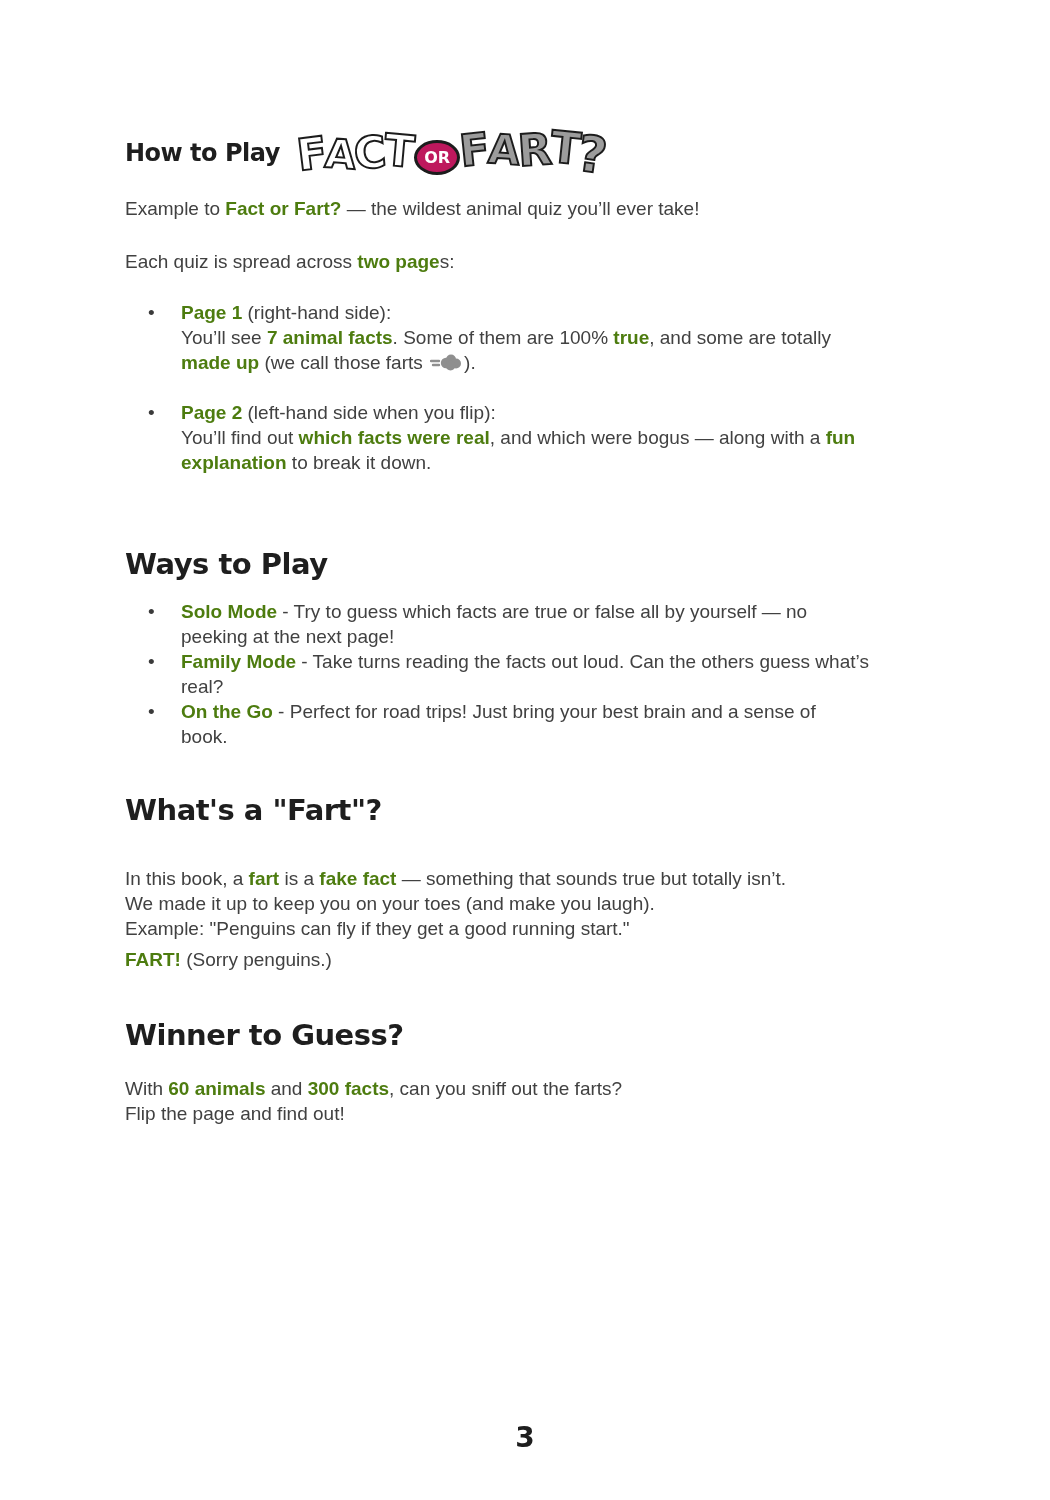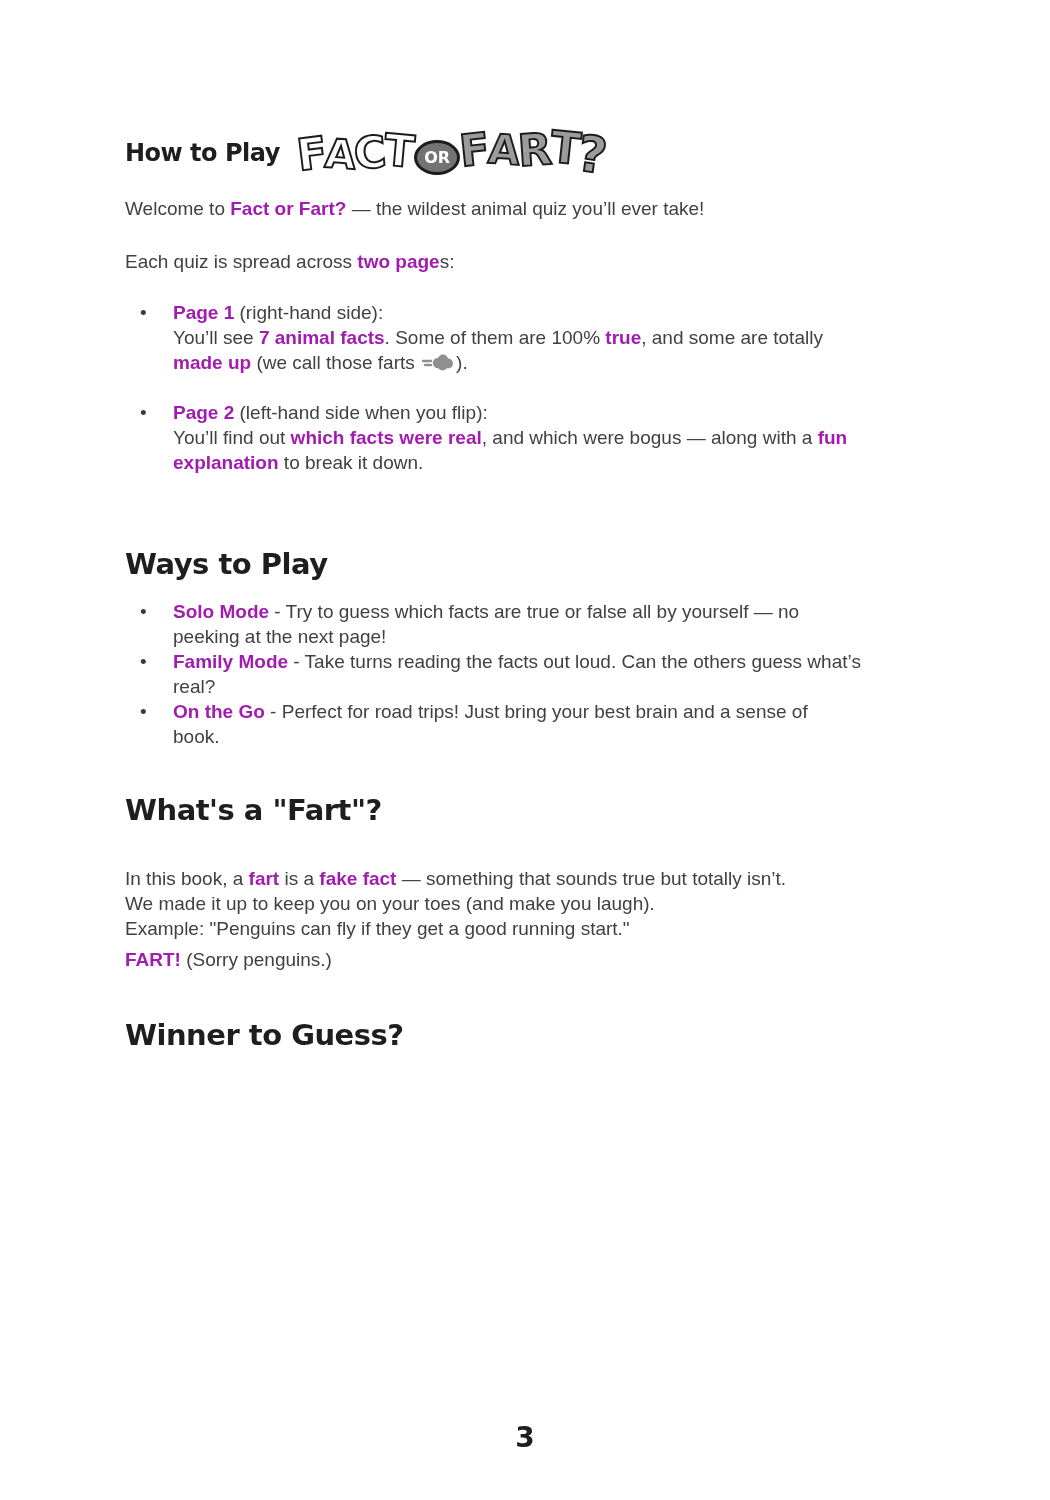--- a/index.html
+++ b/index.html
@@ -42,42 +42,42 @@
   .logo-fact .lt:nth-child(3){transform:rotate(-5deg);}
   .logo-fact .lt:nth-child(4){transform:rotate(5deg) translateY(-2px);}
   .logo-fart .lt:nth-child(1){transform:rotate(-6deg);}
   .logo-fart .lt:nth-child(2){transform:rotate(4deg) translateY(2px);font-size:41px;}
   .logo-fart .lt:nth-child(3){transform:rotate(-4deg);}
   .logo-fart .lt:nth-child(4){transform:rotate(6deg) translateY(-2px);}
   .logo-fart .lt:nth-child(5){transform:rotate(8deg) translateY(2px);font-size:50px;}
   .or-badge{
     width:46px;height:35px;
     border-radius:50%;
-    background:#737373;
+    background:#be185d;
     border:3px solid #1c1c1c;
     color:#ffffff;
     display:flex;align-items:center;justify-content:center;
     font-family:"DejaVu Sans",sans-serif;
     font-weight:800;font-size:16px;
     margin:8px 1px 0 1px;
     box-sizing:border-box;
   }
 
   
   p,.line{margin:0;font-size:19px;line-height:25px;}
-  .b{font-weight:700;color:#a21caf;}
+  .b{font-weight:700;color:#4d7c0f;}
   h2{
     margin:0;
     font-family:"DejaVu Sans",sans-serif;
     font-weight:800;
     font-size:29px;
     letter-spacing:-0.5px;
     color:#1e1e1e;
   }
-  ul{list-style:none;margin:8px;padding:0;}
+  ul{list-style:none;margin:16px;padding:0;}
   li{position:relative;padding-left:40px;font-size:19px;line-height:25px;}
   li::before{
     content:"\2022";
     position:absolute;left:7px;top:0;
     font-size:19px;color:#3a3a3a;
   }
   .mt-welcome{margin-top:18px;}
   .mt-spread{margin-top:28px;}
   .mt-pages{margin-top:26px;}
   .pages li + li{margin-top:25px;}
@@ -117,21 +117,21 @@
         <span class="logo-word logo-fart">
             <span class="lt">F</span>
             <span class="lt">A</span>
             <span class="lt">R</span>
             <span class="lt">T</span>
             <span class="lt">?</span>
           </span>
       </span>
     </div>
 
-    <p class="mt-welcome"><span>Welcome to </span><span class="b">Fact or Fart?</span><span> — the wildest animal quiz you’ll ever take!</span></p>
+    <p class="mt-welcome"><span>Example to </span><span class="b">Fact or Fart?</span><span> — the wildest animal quiz you’ll ever take!</span></p>
     <p class="mt-spread"><span>Each quiz is spread across </span><span class="b">two page</span><span>s:</span></p>
 
     <ul class="pages mt-pages">
       <li>
         <div class="line"><span class="b">Page 1</span><span> (right-hand side):</span></div>
         <div class="line"><span>You’ll see </span><span class="b">7 animal facts</span><span>. Some of them are 100% </span><span class="b">true</span><span>, and some are totally</span><br><span class="b">made up</span><span> (we call those farts </span><svg class="fart-icon-svg" width="32" height="21" viewBox="0 0 32 21">
               <line x1="1" y1="9" x2="9" y2="9" stroke="#8f8f8f" stroke-width="2.4" stroke-linecap="round"></line>
               <line x1="3" y1="13" x2="9" y2="13" stroke="#8f8f8f" stroke-width="2.4" stroke-linecap="round"></line>
               <g fill="#8f8f8f">
                 <circle cx="16" cy="11" r="5.2"></circle>
@@ -156,17 +156,18 @@
 
     <h2 class="mt-fart-h">What's a "Fart"?</h2>
     <div class="mt-fart-p">
       <div class="line"><span>In this book, a </span><span class="b">fart</span><span> is a </span><span class="b">fake fact</span><span> — something that sounds true but totally isn’t.</span></div>
       <div class="line"><span>We made it up to keep you on your toes (and make you laugh).</span></div>
       <div class="line"><span>Example: "Penguins can fly if they get a good running start."</span></div>
     </div>
     <p class="mt-verdict"><span class="b">FART!</span><span> (Sorry penguins.)</span></p>
 
     <h2 class="mt-ready-h">Winner to Guess?</h2>
+    <p class="mt-ready-p"><span>With </span><span class="b">60 animals</span><span> and </span><span class="b">300 facts</span><span>, can you sniff out the farts?</span><br><span>Flip the page and find out!</span></p>
 
   </div>
 
   <div class="pagenum">3</div>
 </div>
 
 </body></html>

